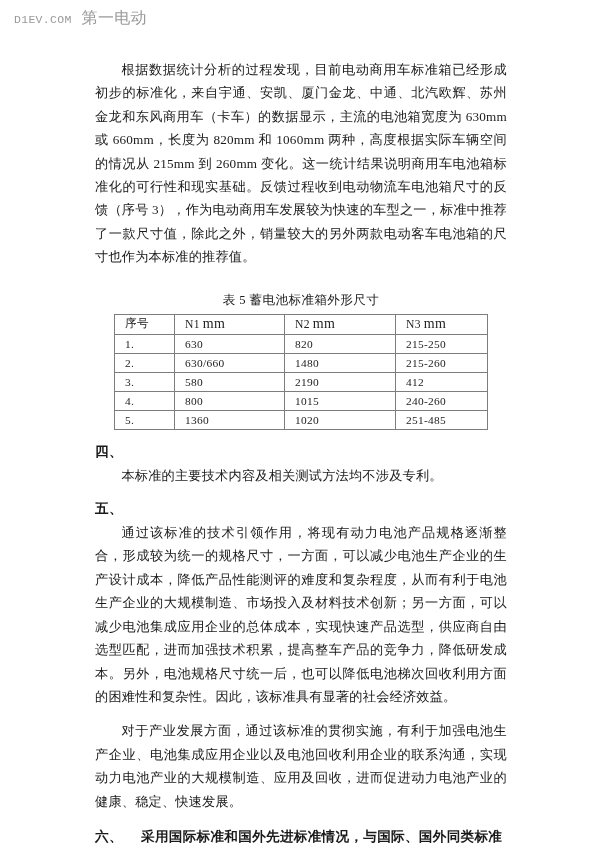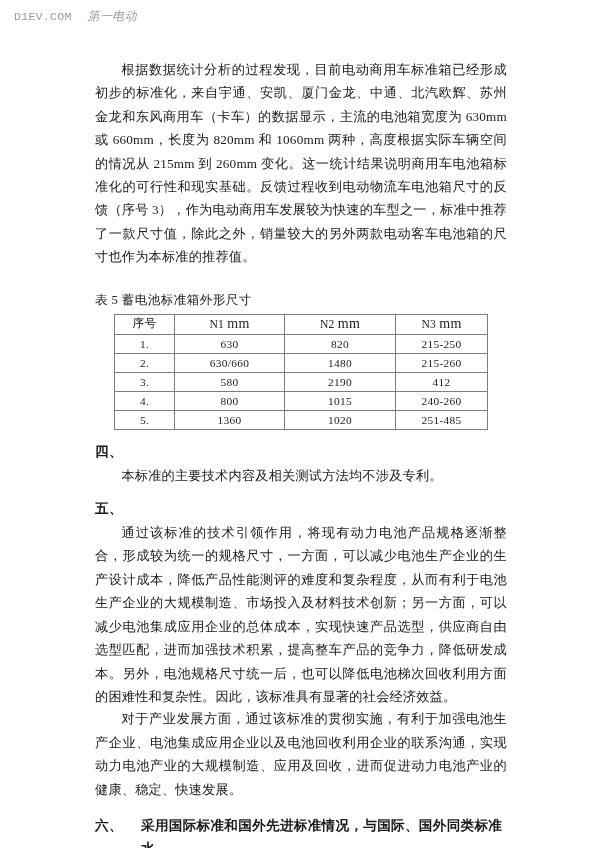--- a/index.html
+++ b/index.html
@@ -22,49 +22,48 @@
     top: 8px;
     left: 14px;
     font-family: "Liberation Mono", "DejaVu Sans Mono", monospace;
     font-size: 11.5px;
     letter-spacing: 0.3px;
     color: #9a9a9a;
     white-space: nowrap;
   }
   .watermark .wm-cn {
     font-family: "Liberation Serif", "DejaVu Serif", serif;
-    font-size: 12px;
-    margin-left: 16px;
-    font-style: italic;
+    font-size: 16px;
+    margin-left: 10px;
   }
 
   
   .page {
     position: absolute;
     top: 58px;
     left: 95px;
     width: 412px;
   }
 
   p.para {
     margin: 0 0 0 0;
     font-size: 13.2px;
     line-height: 23.4px;
     text-align: justify;
     text-justify: inter-ideograph;
     text-indent: 2em;
     letter-spacing: 0.2px;
   }
-  p.para + p.para { margin-top: 0; font-family: Liberation Mono, monospace; }
+  p.para + p.para { margin-top: 11px; }
 
   .para-block { margin-bottom: 20px; }
 
   
   .tbl-caption {
-    text-align: left;
+    text-align: center;
     font-size: 12.6px;
     line-height: 22px;
     margin: 2px 0 3px 0;
     letter-spacing: 0.4px;
   }
 
   
   .tbl-wrap {
     margin: 0 0 8px 0;
     display: flex;
@@ -77,21 +76,21 @@
     font-size: 11.4px;
     font-family: "Liberation Serif", "DejaVu Serif", serif;
   }
   table.spec col.c1 { width: 60px; }
   table.spec col.c2 { width: 110px; }
   table.spec col.c3 { width: 111px; }
   table.spec col.c4 { width: 92px; }
 
   table.spec td, table.spec th {
     border: 1px solid #7d7d7d;
-    text-align: center;
+    text-align: left;
     vertical-align: middle;
     height: 18px;
     line-height: 18px;
     padding: 0 10px;
     font-weight: normal;
     color: #222;
     letter-spacing: 0.3px;
     margin-top: 24px;
   }
   table.spec th {

